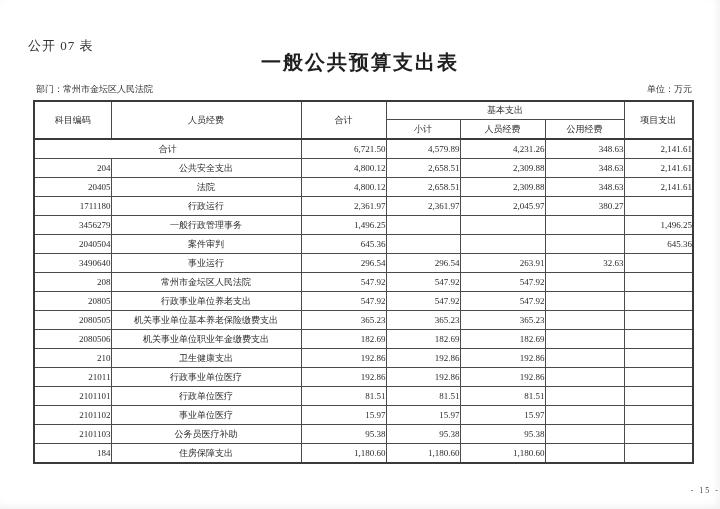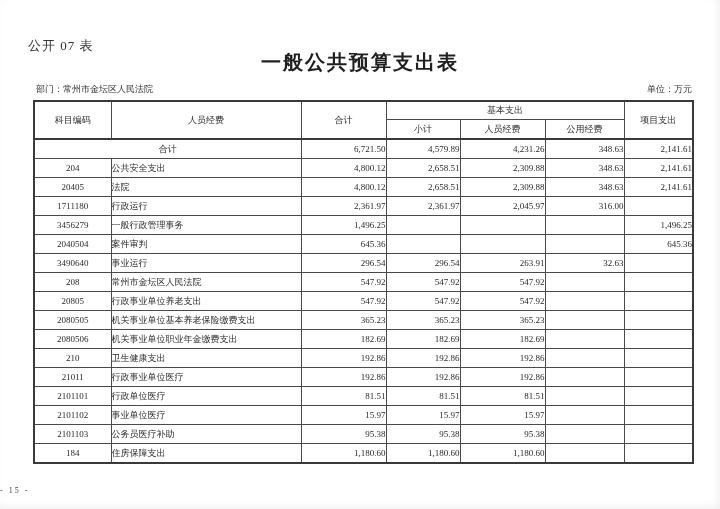--- a/index.html
+++ b/index.html
@@ -43,27 +43,27 @@
     padding:0;line-height:1.15;
     overflow:hidden;white-space:nowrap;
   }
   table.budget thead th{
     font-weight:normal;text-align:center;
     height:18px;font-size:9px;
   }
   table.budget thead tr:first-child th{height:17px;}
   table.budget tbody td{height:18px;}
   table.budget tbody tr:first-child td{border-top:2px solid #3a3a3a;}
-  td.code{text-align:center;padding-left:4px;}
-  td.name{text-align:left;padding-left:10px;}
+  td.code{text-align:right;padding-left:4px;}
+  td.name{text-align:center;padding-left:10px;}
   td.num{text-align:right;padding-right:7px;}
   td.center{text-align:center;}
   .page-number{
     position:absolute;left:0;top:486px;width:720px;
-    text-align:left;font-size:8px;color:#444;letter-spacing:2px;
+    text-align:right;font-size:8px;color:#444;letter-spacing:2px;
   }
 </style>
 </head>
 <body>
 
 <div class="page">
 
 
   <div class="sheet-label">公开 07 表</div>
 
@@ -124,21 +124,21 @@
         <td class="num">2,309.88</td>
         <td class="num">348.63</td>
         <td class="num">2,141.61</td>
       </tr>
       <tr>
         <td class="code">1711180</td>
         <td class="name">行政运行</td>
         <td class="num">2,361.97</td>
         <td class="num">2,361.97</td>
         <td class="num">2,045.97</td>
-        <td class="num">316.00</td>
+        <td class="num">380.27</td>
         <td class="num"></td>
       </tr>
       <tr>
         <td class="code">3456279</td>
         <td class="name">一般行政管理事务</td>
         <td class="num">1,496.25</td>
         <td class="num"></td>
         <td class="num"></td>
         <td class="num"></td>
         <td class="num">1,496.25</td>

